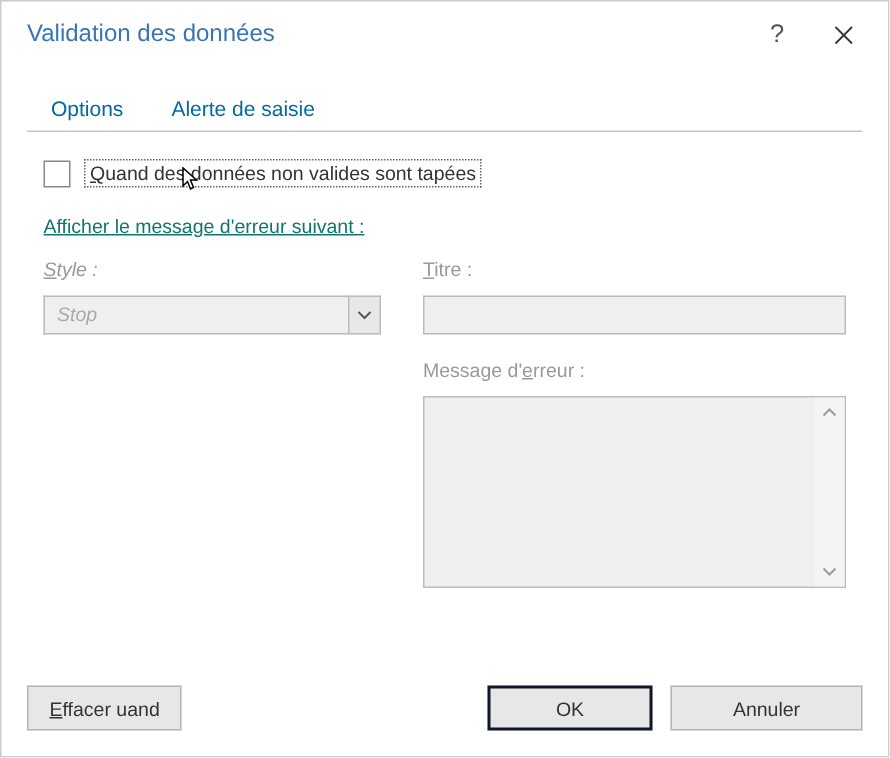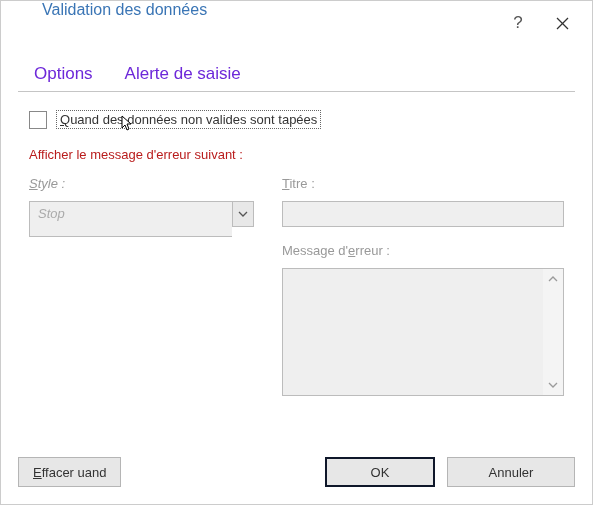--- a/index.html
+++ b/index.html
@@ -17,24 +17,24 @@
     width: 593px;
     height: 505px;
     background: #fff;
     border: 1px solid #ccc;
     display: flex;
     flex-direction: column;
   }
   .titlebar {
     height: 44px;
     display: flex;
+    align-items: center;
     padding: 0 8px 0 17px;
     color: #3a75b5;
     font-size: 16px;
-    margin-left: 24px;
   }
   .titlebar .title { flex: 1; }
   .titlebar .help {
     width: 44px; height: 44px;
     display: flex; align-items: center; justify-content: center;
     color: #555; font-size: 17px;
   }
   .titlebar .close {
     width: 44px; height: 44px;
     display: flex; align-items: center; justify-content: center;
@@ -49,22 +49,22 @@
   .tabs::after {
     content: "";
     position: absolute;
     left: 0; right: 0; bottom: 0;
     height: 1px;
     background: #c5c5c5;
     z-index: 0;
   }
   .tab {
     padding: 7px 16px 8px 16px;
-    color: #6d28d9;
-    font-size: 17px;
+    color: #0369a1;
+    font-size: 14px;
     position: relative;
     z-index: 1;
     cursor: default;
   }
   .tab.active {
     background: #fff;
     border: 1px solid #c5c5c5;
     border-bottom: 1px solid #fff;
     z-index: 2;
   }
@@ -89,23 +89,24 @@
     position: relative;
   }
   .checkbox-label .underline { text-decoration: underline; }
   .cursor {
     position: absolute;
     left: 64px;
     top: 4px;
     pointer-events: none;
   }
   .section-label {
-    color: #b91c1c;
+    color: #0f766e;
     margin-bottom: 14px;
     font-size: 13px;
+    text-decoration: underline;
   }
   .form-grid {
     display: flex;
     gap: 20px;
   }
   .col-left { width: 233px; font-style: italic; }
   .col-right { flex: 1; }
   .field-label {
     color: #999;
     font-size: 13px;
@@ -116,21 +117,21 @@
     display: flex;
     width: 225px;
   }
   .select-value {
     flex: 1;
     border: 1px solid #bcbcbc;
     border-right: none;
     background: #efefef;
     color: #aaa;
     padding: 4px 8px;
-    height: 36px;
+    height: 26px;
     font-size: 13px;
   }
   .select-btn {
     width: 22px; height: 26px;
     border: 1px solid #bcbcbc;
     background: #e8e8e8;
     display: flex; align-items: center; justify-content: center;
   }
   .select-btn svg { display: block; }
   .text-input {

